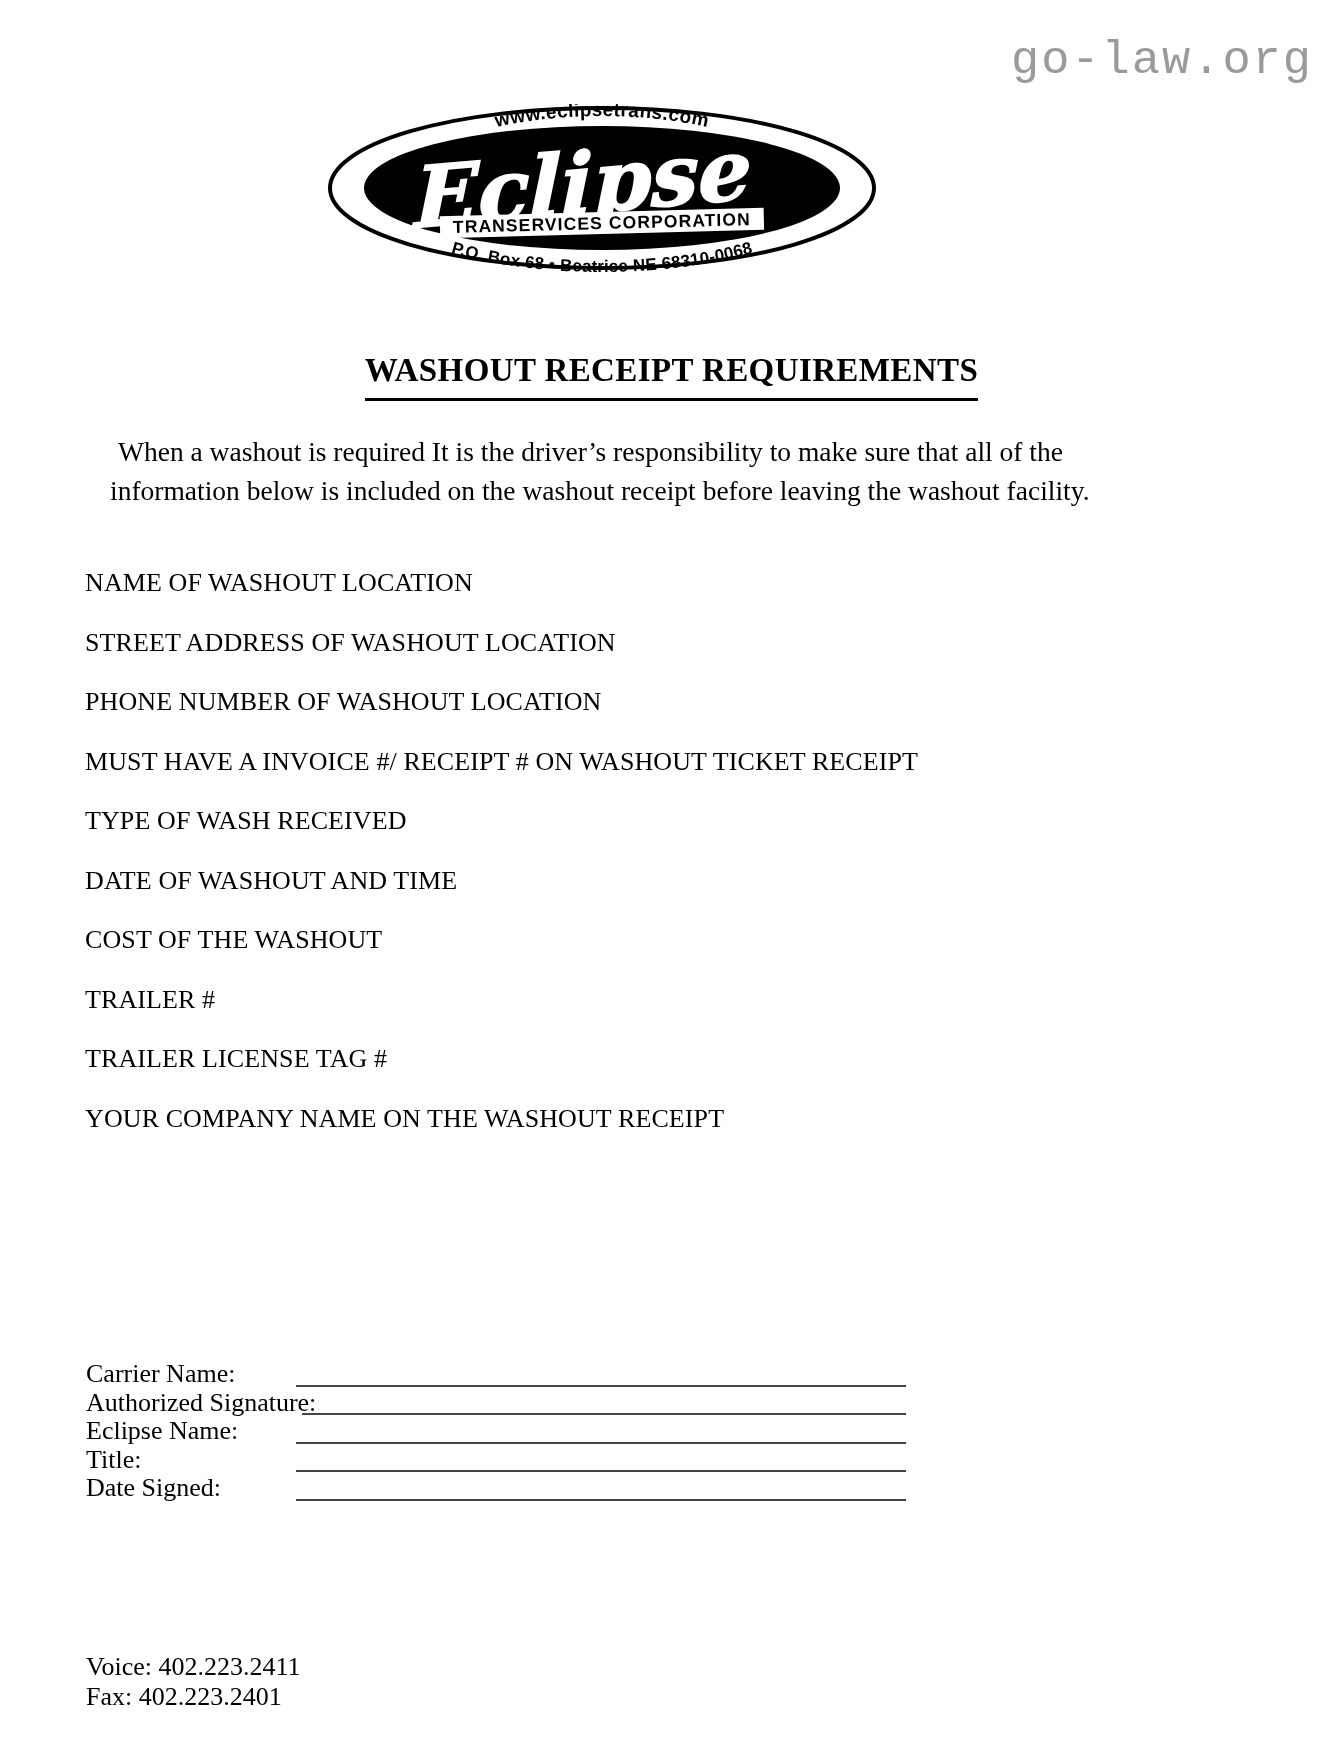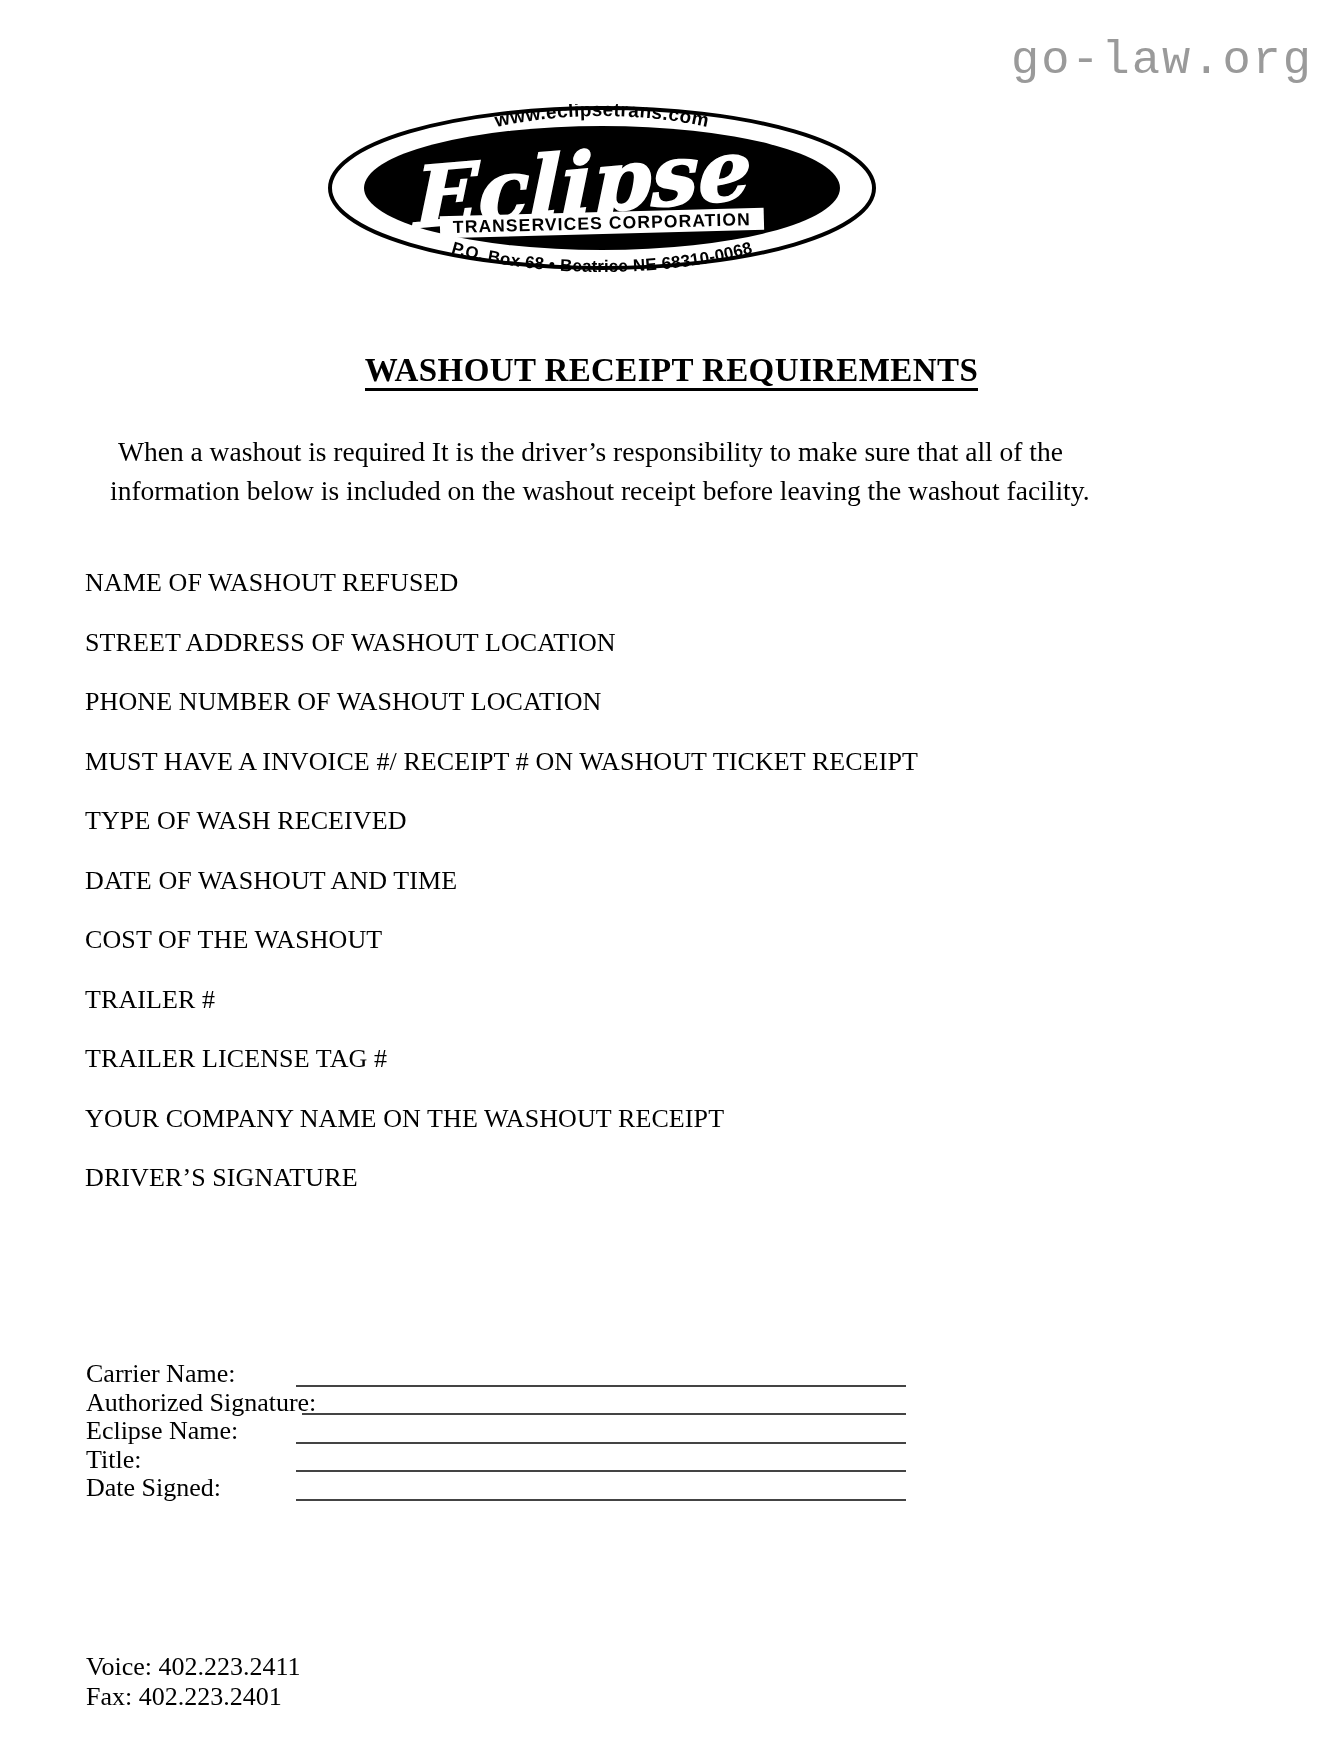--- a/index.html
+++ b/index.html
@@ -47,21 +47,21 @@
     left: 0;
     right: 0;
     top: 352px;
     text-align: center;
     font-size: 33px;
     font-weight: bold;
     letter-spacing: 0.4px;
   }
   .doc-title span {
     border-bottom: 3px solid #000;
-    padding-bottom: 0;
+    padding-bottom: 10px;
   }
 
   
   .intro {
     position: absolute;
     left: 118px;
     top: 432px;
     width: 1105px;
     font-size: 27.5px;
     line-height: 39px;
@@ -178,31 +178,30 @@
   <div class="doc-title">
     <span>WASHOUT RECEIPT REQUIREMENTS</span>
   </div>
 
   <div class="intro">
     <span>When a washout  is  required It  is the driver’s  responsibility to make  sure  that all of  the</span>
     <span class="l2">information below is included on the washout receipt before leaving the washout facility.</span>
   </div>
 
   <div class="req-list">
-    <div class="req-item">NAME OF WASHOUT REFUSED</div>
+    <div class="req-item">NAME OF WASHOUT LOCATION</div>
     <div class="req-item">STREET ADDRESS OF WASHOUT LOCATION</div>
     <div class="req-item">PHONE NUMBER OF WASHOUT LOCATION</div>
     <div class="req-item">MUST HAVE A INVOICE #/ RECEIPT # ON WASHOUT TICKET RECEIPT</div>
     <div class="req-item">TYPE OF WASH RECEIVED</div>
     <div class="req-item">DATE OF WASHOUT  AND TIME</div>
     <div class="req-item">COST OF THE WASHOUT</div>
     <div class="req-item">TRAILER #</div>
     <div class="req-item">TRAILER LICENSE TAG #</div>
     <div class="req-item">YOUR COMPANY NAME  ON THE WASHOUT RECEIPT</div>
-    <div class="req-item">DRIVER’S SIGNATURE</div>
   </div>
 
 
   <div class="sig-block">
     <div class="sig-row r0">
       <span class="sig-label">Carrier Name:</span>
       <span class="sig-line"></span>
     </div>
     <div class="sig-row r1">
       <span class="sig-label">Authorized Signature:</span>

